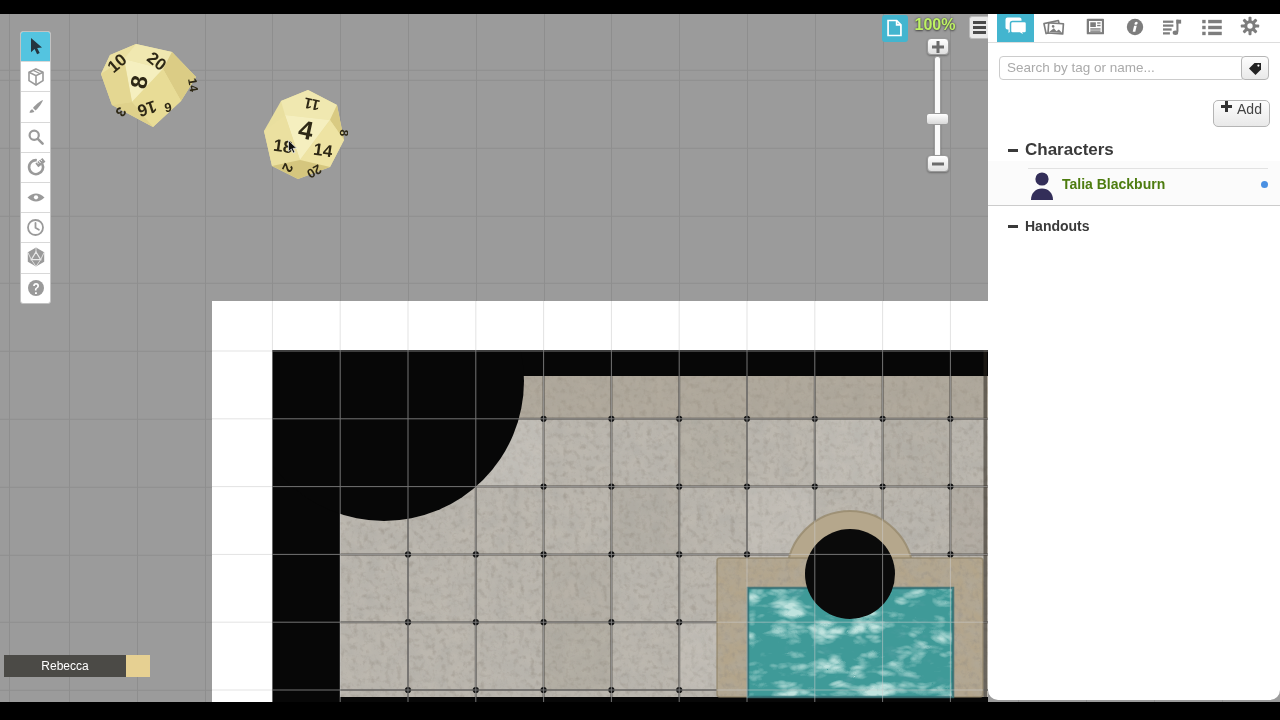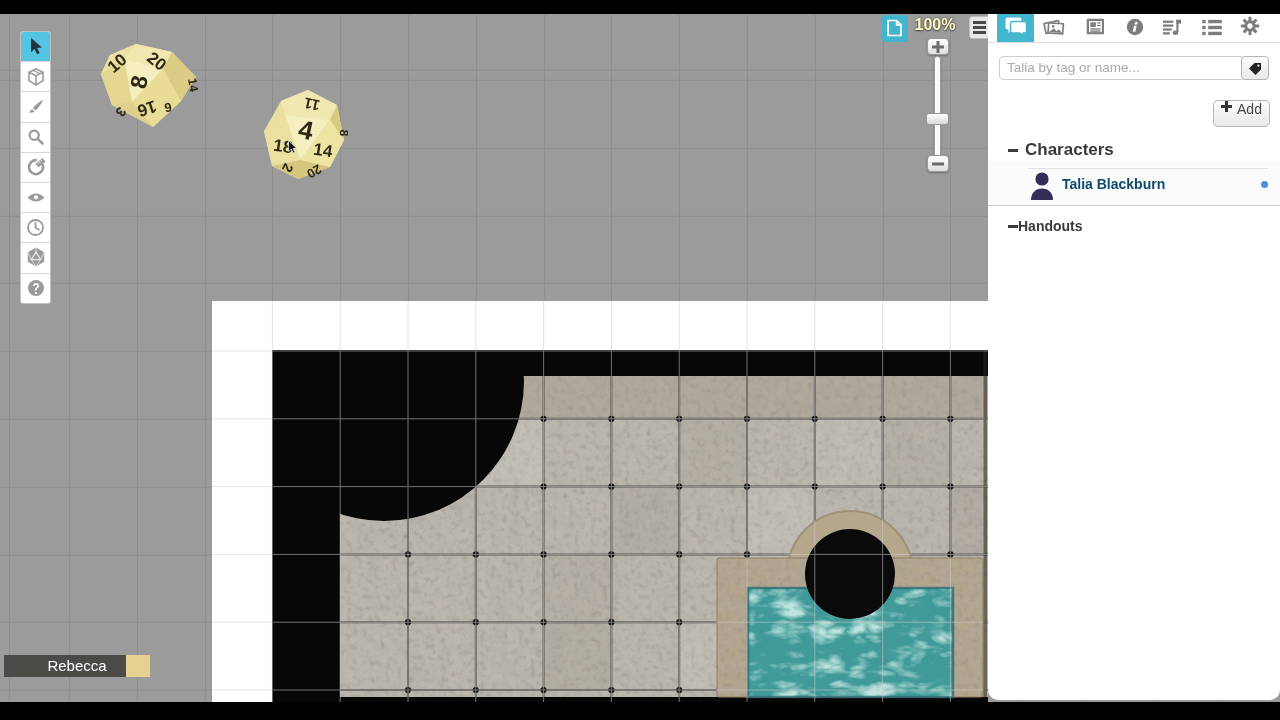--- a/index.html
+++ b/index.html
@@ -212,21 +212,21 @@
 
   <div id="zoomctl" class="abs" style="left:880px;top:14px;width:110px;height:175px;">
 
     <div class="abs" style="left:2px;top:1px;width:26px;height:27px;background:#43b5cf;border-radius:3px;">
       <svg width="15" height="18" viewBox="0 0 14 16" style="margin:4px 0 0 5px;">
           <path d="M1 1h8l4 4v10H1z" fill="none" stroke="#fff" stroke-width="1.6"></path>
           <path d="M9 1v4h4" fill="none" stroke="#fff" stroke-width="1.6"></path>
         </svg>
     </div>
 
-    <div class="abs" style="left:30px;top:2px;width:50px;text-align:center;font-size:16px;font-weight:bold;color:#fef9c3;text-shadow:0 0 2px #444,0 1px 2px rgba(60,60,60,0.8);">100%</div>
+    <div class="abs" style="left:30px;top:2px;width:50px;text-align:center;font-size:16px;font-weight:bold;color:#bef264;text-shadow:0 0 2px #444,0 1px 2px rgba(60,60,60,0.8);">100%</div>
 
     <div class="abs" style="left:89px;top:2px;width:19px;height:21px;background:#e8e8e8;border:1px solid #bbb;border-radius:3px;">
       <div style="margin:4.2px 3px 0;height:2.4px;background:#4a4a4a;"></div>
       <div style="margin:2.6px 3px 0;height:2.4px;background:#4a4a4a;"></div>
       <div style="margin:2.6px 3px 0;height:2.4px;background:#4a4a4a;"></div>
     </div>
 
     <div class="zbtn abs" style="left:47px;top:24px;">
       <svg width="12" height="12" viewBox="0 0 12 12">
           <path d="M4.5 0h3v4.5H12v3H7.5V12h-3V7.5H0v-3h4.5z" fill="#6b6b6b"></path>
@@ -281,21 +281,21 @@
       <text x="54" y="85" font-size="13" transform="rotate(150 54 85)" dy="4">20</text>
       <text x="84" y="47" font-size="12" transform="rotate(95 84 47)" dy="4">8</text>
     </g>
   </svg>
 
   <svg id="cursor" class="abs" style="left:288px;top:140px;" width="10" height="14" viewBox="0 0 10 14">
     <path d="M0.5 0.5v11l2.8-2.4 1.9 4 1.8-.8-1.9-3.9 3.4-.3z" fill="#111" stroke="#f5f5f5" stroke-width="0.7"></path>
   </svg>
 
   <div id="nametag" class="abs" style="left:4px;top:655px;height:22px;">
-    <div class="abs" style="left:0;top:0;width:122px;height:22px;background:#4b4a46;color:#fff;font-size:15px;text-align:center;line-height:22px;padding-left:12px;">Rebecca</div>
+    <div class="abs" style="left:0;top:0;width:122px;height:22px;background:#4b4a46;color:#fff;font-size:12px;text-align:center;line-height:22px;">Rebecca</div>
 
     <div class="abs" style="left:122px;top:0;width:24px;height:22px;background:#e6d092;"></div>
   </div>
 
   <div id="sidebar" class="abs" style="left:988px;top:14px;width:292px;height:686px;background:#fff;border-radius:0 0 10px 10px;">
 
     <div class="abs" style="left:0;top:0;width:292px;height:28px;border-bottom:1px solid #ddd;"></div>
 
     <div class="abs" style="left:9px;top:0;width:37px;height:28px;background:#43b5cf;display:flex;align-items:center;justify-content:center;">
       <svg width="22" height="20" viewBox="0 0 22 20" style="margin-bottom:2px;">
@@ -377,21 +377,21 @@
               <rect x="10.2" y="1" width="3.6" height="22" rx="1"></rect>
               <rect x="10.2" y="1" width="3.6" height="22" rx="1" transform="rotate(45 12 12)"></rect>
               <rect x="10.2" y="1" width="3.6" height="22" rx="1" transform="rotate(90 12 12)"></rect>
               <rect x="10.2" y="1" width="3.6" height="22" rx="1" transform="rotate(135 12 12)"></rect>
             </g>
           </g>
           <circle cx="12" cy="12" r="3.2" fill="#fff"></circle>
         </svg>
     </div>
 
-    <div class="abs" style="left:11px;top:42px;width:237px;height:22px;background:#fff;border:1px solid #ccc;border-radius:4px;font-size:13.5px;color:#aaa;line-height:22px;padding-left:7px;">Talia by tag or name...</div>
+    <div class="abs" style="left:11px;top:42px;width:237px;height:22px;background:#fff;border:1px solid #ccc;border-radius:4px;font-size:13.5px;color:#aaa;line-height:22px;padding-left:7px;">Search by tag or name...</div>
 
     <div class="abs" style="left:253px;top:42px;width:26px;height:22px;background:linear-gradient(#fdfdfd,#e9e9e9);border:1px solid #b5b5b5;border-radius:4px;display:flex;align-items:center;justify-content:center;">
       <svg width="13" height="13" viewBox="0 0 13 13">
           <path d="M1 7.5V1h6.5L13 6.5 6.5 13z" fill="#222" transform="rotate(90 6.5 6.5)"></path>
           <circle cx="3.6" cy="3.6" r="1.1" fill="#fff" transform="rotate(90 6.5 6.5)"></circle>
         </svg>
     </div>
 
     <div class="abs" style="left:225px;top:86px;width:55px;height:25px;background:linear-gradient(#fdfdfd,#e9e9e9);border:1px solid #b5b5b5;border-radius:5px;display:flex;align-items:flex-start;justify-content:center;font-size:14px;color:#444;">
       <svg width="11" height="11" viewBox="0 0 11 11" style="margin-right:5px;">
@@ -404,22 +404,22 @@
     </div>
 
     <div class="abs" style="left:0;top:147px;width:292px;height:44px;background:#fbfbfb;border-bottom:1px solid #ccc;">
       <div style="position:absolute;left:40px;top:7px;width:240px;border-top:1px solid #e2e2e2;"></div>
 
       <svg class="abs" width="26" height="28" viewBox="0 0 26 28" style="left:41px;top:11px;">
           <circle cx="13" cy="7" r="6.6" fill="#332e59"></circle>
           <path d="M2 28c0-7 4.5-11.5 11-11.5S24 21 24 28z" fill="#332e59"></path>
         </svg>
 
-      <div class="abs" style="left:74px;top:15px;font-size:14px;font-weight:bold;color:#0c4a6e;">Talia Blackburn</div>
+      <div class="abs" style="left:74px;top:15px;font-size:14px;font-weight:bold;color:#4d7c0f;">Talia Blackburn</div>
 
       <div class="abs" style="left:273px;top:20px;width:7px;height:7px;border-radius:50%;background:#4a90e2;"></div>
     </div>
 
     <div class="abs" style="left:20px;top:204px;width:260px;font-size:14px;font-weight:bold;color:#3a3a3a;">
-      <span style="display:inline-block;width:10px;height:3px;background:#3a3a3a;vertical-align:3px;"></span><span style="">Handouts</span>
+      <span style="display:inline-block;width:10px;height:3px;background:#3a3a3a;vertical-align:3px;"></span><span style="margin-left:7px;">Handouts</span>
     </div>
   </div>
 </div>
 
 </body></html>

